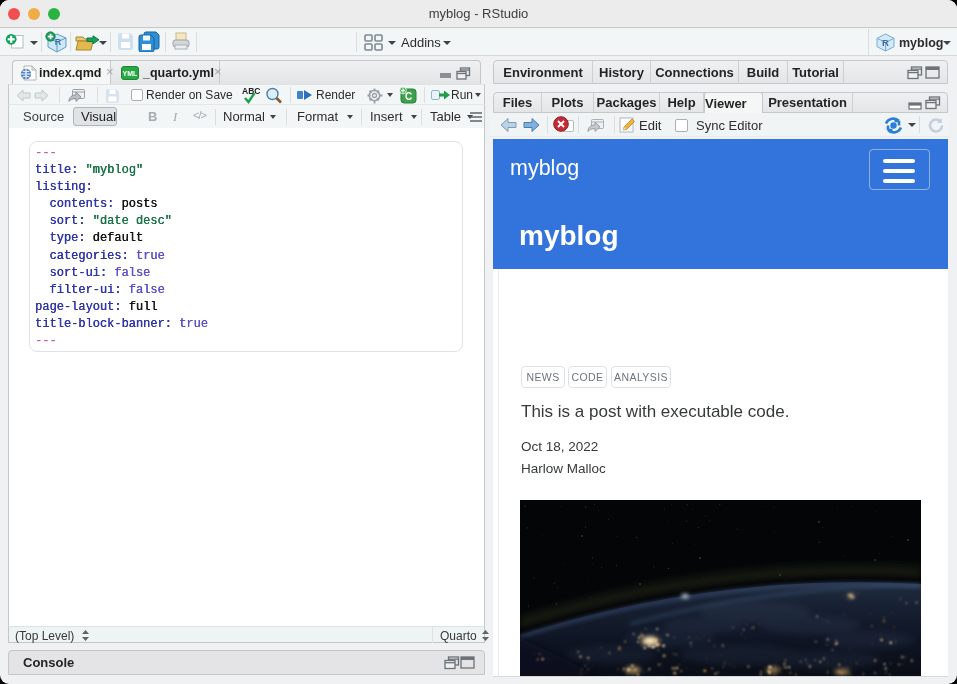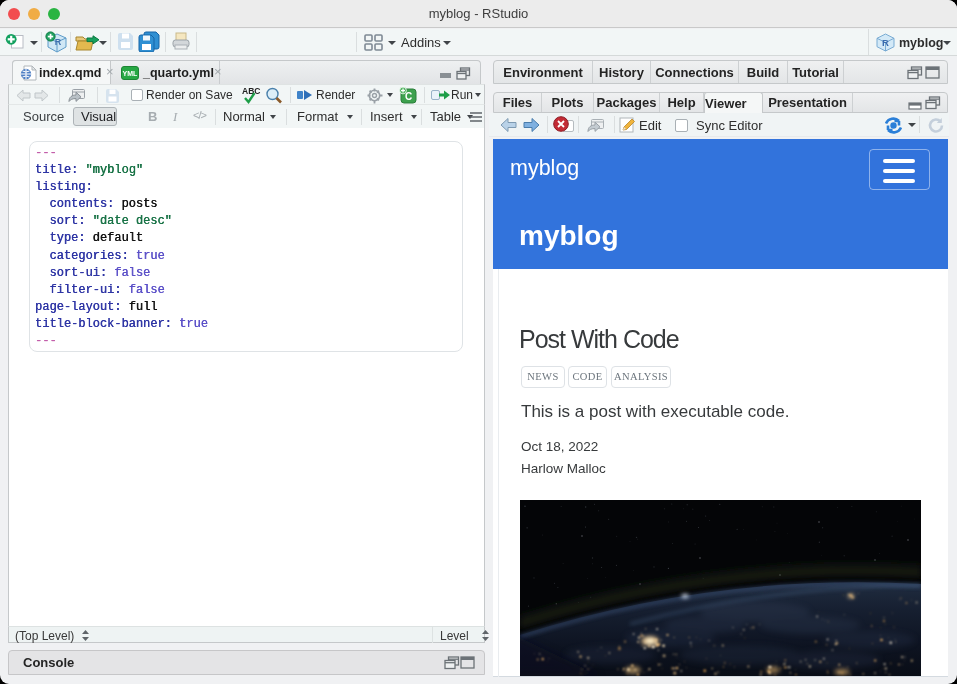--- a/index.html
+++ b/index.html
@@ -30,21 +30,21 @@
   #edstatus { position:absolute; left:8px; top:626px; width:477px; height:17px; background:#eef3f3; border:1px solid #c5c8ca; border-top:1px solid #dde2e2; font-size:12px; color:#383838; }
   #codebox { position:absolute; left:20px; top:13px; width:434px; height:211px; border:1px solid #dfe3e6; border-radius:8px; }
   #code { position:absolute; left:26px; top:17px; font-family:"Liberation Mono", monospace; font-size:12px; line-height:17.1px; white-space:pre; text-shadow:0.35px 0 0 currentColor; }
   #console { position:absolute; left:8px; top:650px; width:477px; height:25px; background:#e4e4e6; border:1px solid #c6c6c8; border-radius:4px 4px 0 0; }
   
   #envstrip { left:493px; top:60px; width:455px; height:24px; }
   #filestrip { left:493px; top:92px; width:455px; height:21px; }
   #viewtb { position:absolute; left:489px; top:113px; width:460px; height:24px; background:#f0f4f5; border-bottom:1px solid #e8eaec; }
   #viewer { position:absolute; left:493px; top:139px; width:455px; height:538px; background:#ffffff; border-bottom:1px solid #d4dae0; }
   #banner { position:absolute; left:0; top:0; width:455px; height:130px; background:#3273dc; }
-  .badge { position:absolute; top:227px; height:22px; border:1px solid #dee2e6; border-radius:4px; color:#6c757d; font-size:10.5px; line-height:20px; text-align:center; letter-spacing:.4px;font-family:Liberation Serif, serif; }
+  .badge { position:absolute; top:227px; height:22px; border:1px solid #dee2e6; border-radius:4px; color:#6c757d; font-size:10.5px; line-height:20px; text-align:center; letter-spacing:.4px; }
   
   .cb { position:absolute; background:#fff; border:1px solid #a9b0b5; border-radius:2px; }
 </style>
 </head>
 <body>
 <div id="win">
 
 <div id="titlebar">
   <div class="tl" style="left:8px;background:#f24d4f;"></div>
   <div class="tl" style="left:28px;background:#f0ac45;"></div>
@@ -253,21 +253,21 @@
 <span style="color:#2d34a4">title-block-banner: </span><span style="color:#5b50c8">true</span>
 <span style="color:#c35daa">---</span></div>
 </div>
 
 <div id="edstatus">
   <div style="position:absolute;left:6px;top:1.5px;">(Top Level)</div>
   <svg class="abs" style="left:72px;top:3px" width="9" height="11">
         <path d="M4.5 0 l3.5 4 h-7 z M4.5 11 l3.5 -4 h-7 z" fill="#5f6469"></path>
       </svg>
   <div style="position:absolute;left:423px;top:0;width:1px;height:16px;background:#dde2e2"></div>
-  <div style="position:absolute;left:431px;top:1.5px;">Level</div>
+  <div style="position:absolute;left:431px;top:1.5px;">Quarto</div>
   <svg class="abs" style="left:472px;top:3px" width="9" height="11">
         <path d="M4.5 0 l3.5 4 h-7 z M4.5 11 l3.5 -4 h-7 z" fill="#5f6469"></path>
       </svg>
 </div>
 
 <div id="console">
   <div style="position:absolute;left:14px;top:4px;font-size:13px;font-weight:bold;color:#242424;">Console</div>
   <svg class="abs" style="left:435px;top:5px" width="17" height="14">
     <g fill="none" stroke="#6c7277" stroke-width="1.3">
       <rect x="4.5" y="1" width="10" height="8"></rect>
@@ -370,21 +370,20 @@
   <div id="banner">
     <div style="position:absolute;left:17px;top:17px;font-size:21.5px;color:#fff;">myblog</div>
     <div style="position:absolute;left:376px;top:10px;width:61px;height:41px;border:1px solid rgba(255,255,255,0.45);border-radius:4px;">
       <div style="position:absolute;left:13px;top:9px;width:32px;height:3.5px;background:#fff;border-radius:2px;"></div>
       <div style="position:absolute;left:13px;top:19px;width:32px;height:3.5px;background:#fff;border-radius:2px;"></div>
       <div style="position:absolute;left:13px;top:29px;width:32px;height:3.5px;background:#fff;border-radius:2px;"></div>
     </div>
     <div style="position:absolute;left:26px;top:81px;font-size:28px;font-weight:bold;color:#fff;">myblog</div>
   </div>
   <div style="position:absolute;left:5px;top:130px;width:1px;height:408px;background:#e9ecef;"></div>
-  <div style="position:absolute;left:26px;top:186px;font-size:25px;letter-spacing:-1px;color:#373a3c;">Post With Code</div>
   <div class="badge" style="left:28px;width:44px;">NEWS</div>
   <div class="badge" style="left:75px;width:39px;">CODE</div>
   <div class="badge" style="left:118px;width:60px;">ANALYSIS</div>
   <div style="position:absolute;left:28px;top:263px;font-size:17px;color:#373a3c;">This is a post with executable code.</div>
   <div style="position:absolute;left:28px;top:300px;font-size:13.5px;color:#373a3c;">Oct 18, 2022</div>
   <div style="position:absolute;left:28px;top:322px;font-size:13.5px;color:#373a3c;">Harlow Malloc</div>
   <svg style="position:absolute;left:27px;top:361px" width="401" height="176" viewBox="0 0 401 176">
     <defs>
       <linearGradient id="earth" x1="0" y1="0" x2="0" y2="1">
         <stop offset="0" stop-color="#202c40"></stop>

